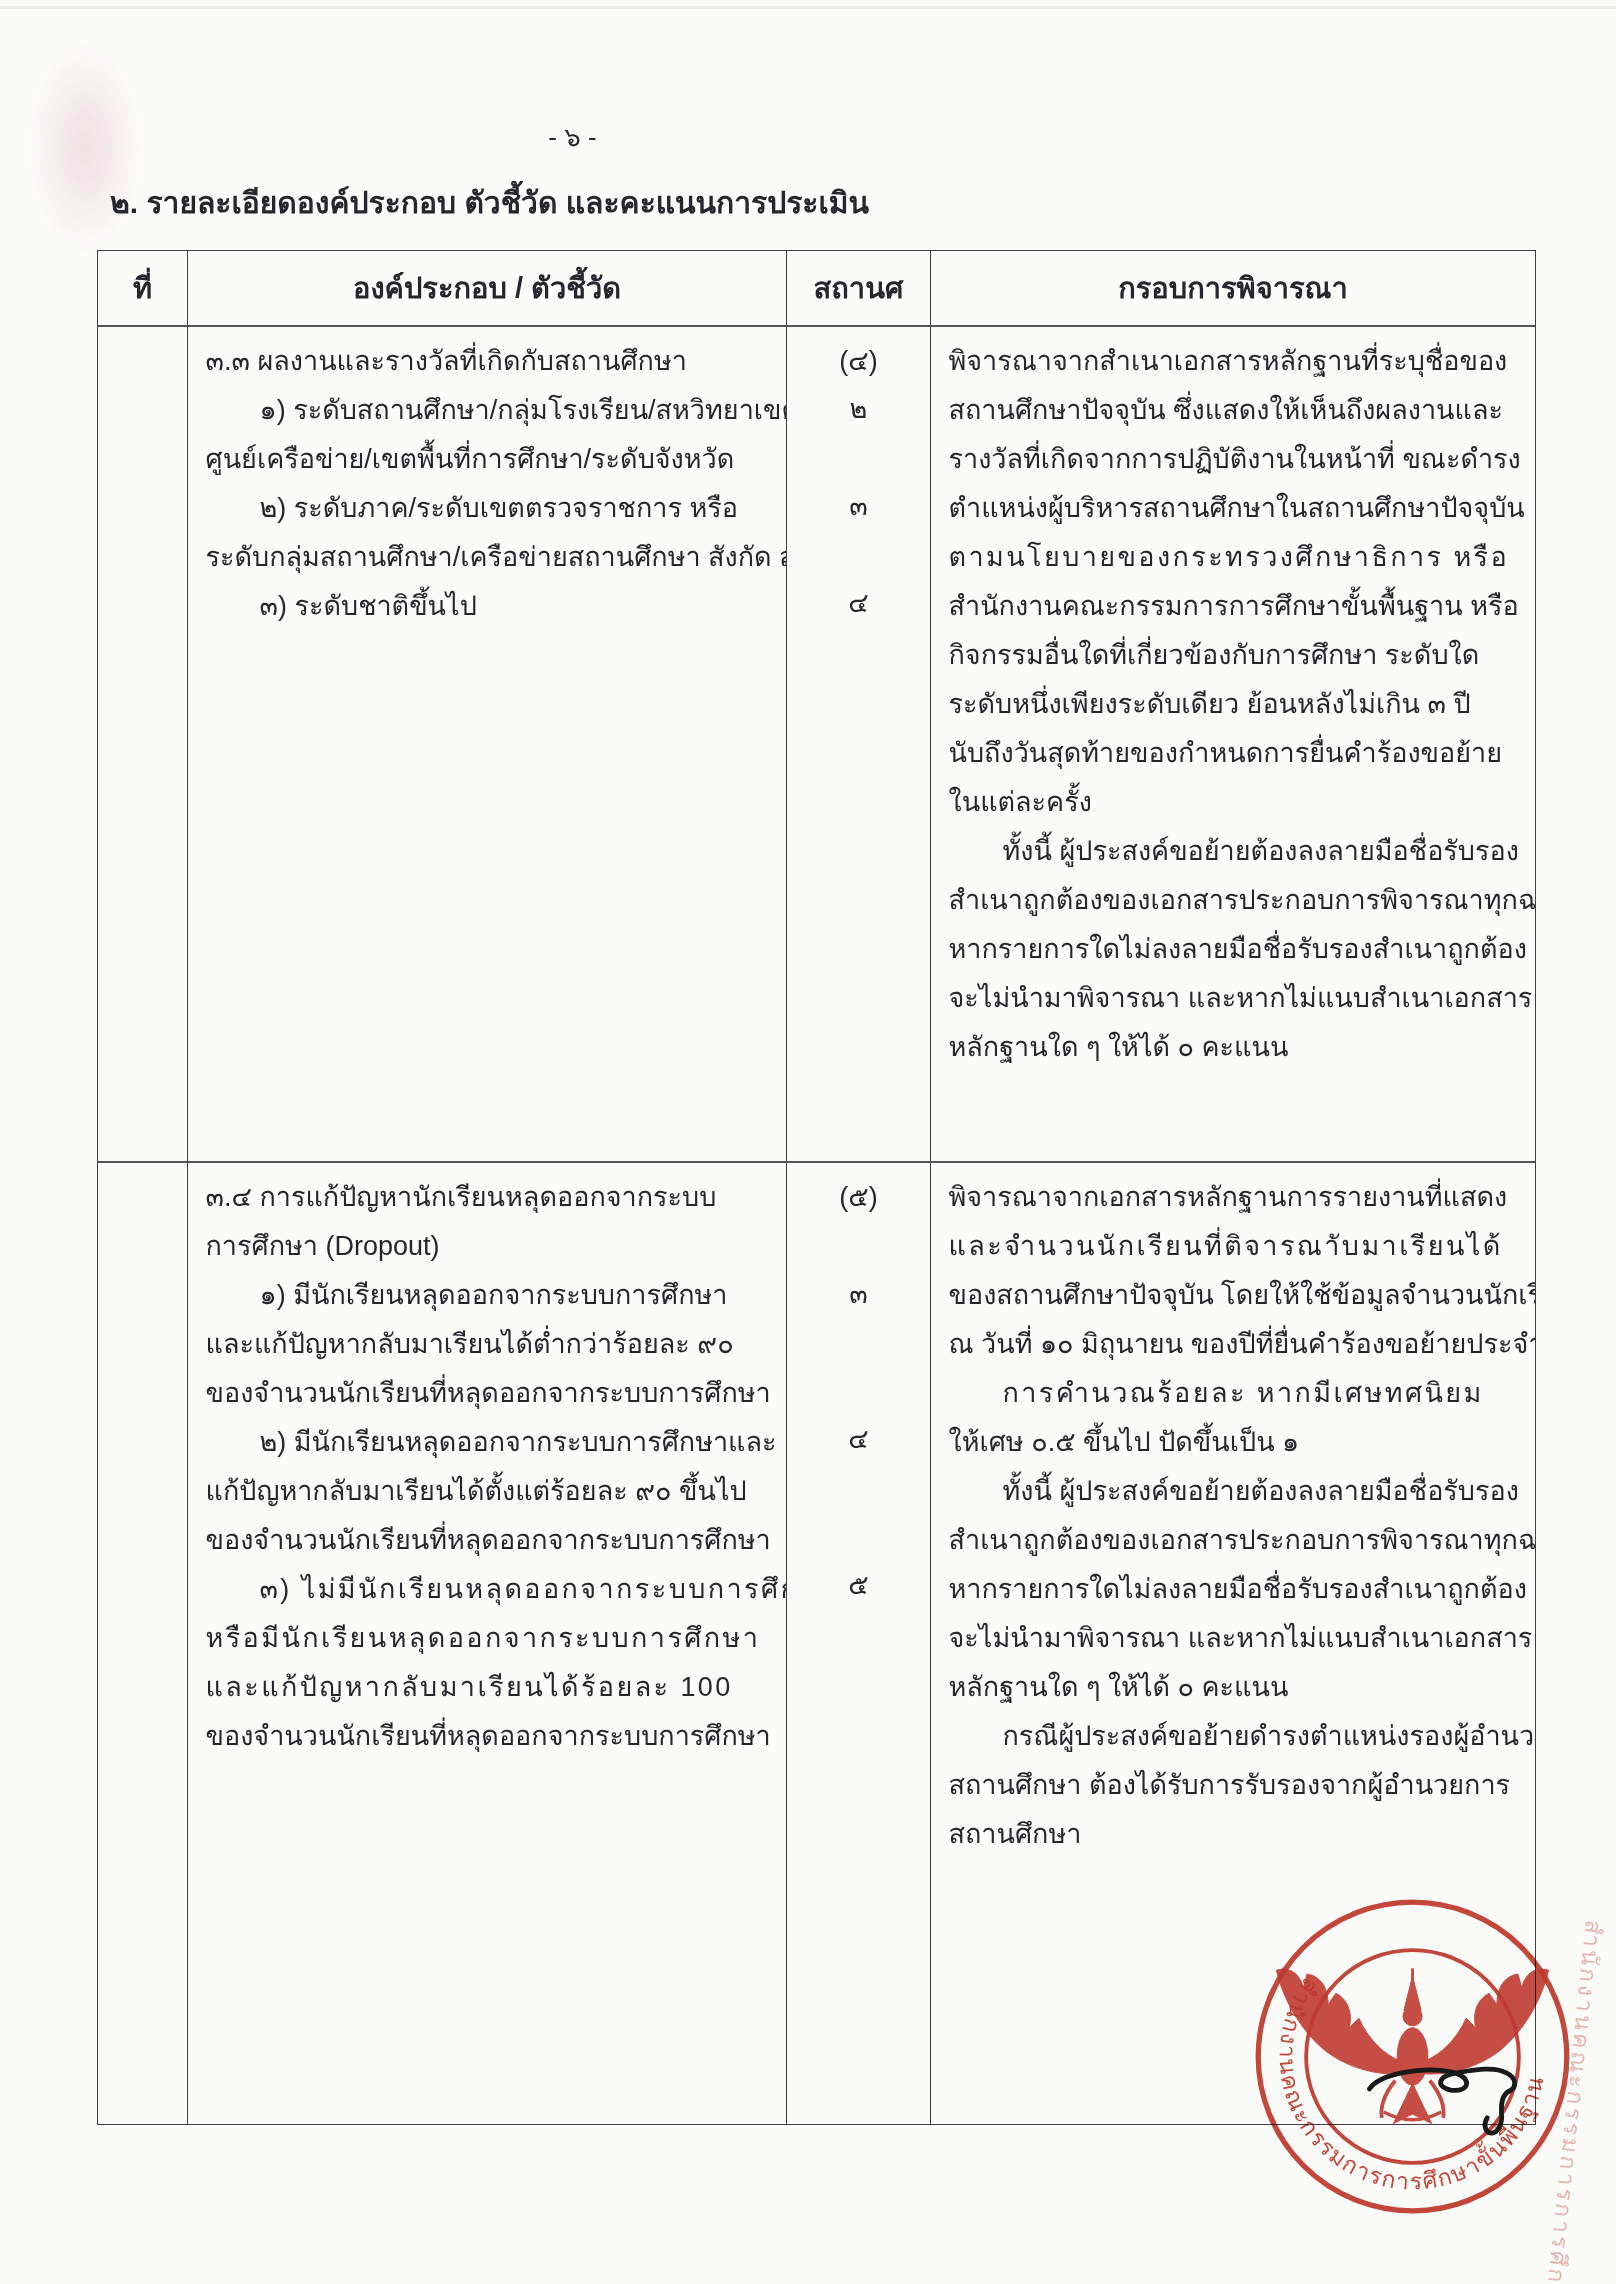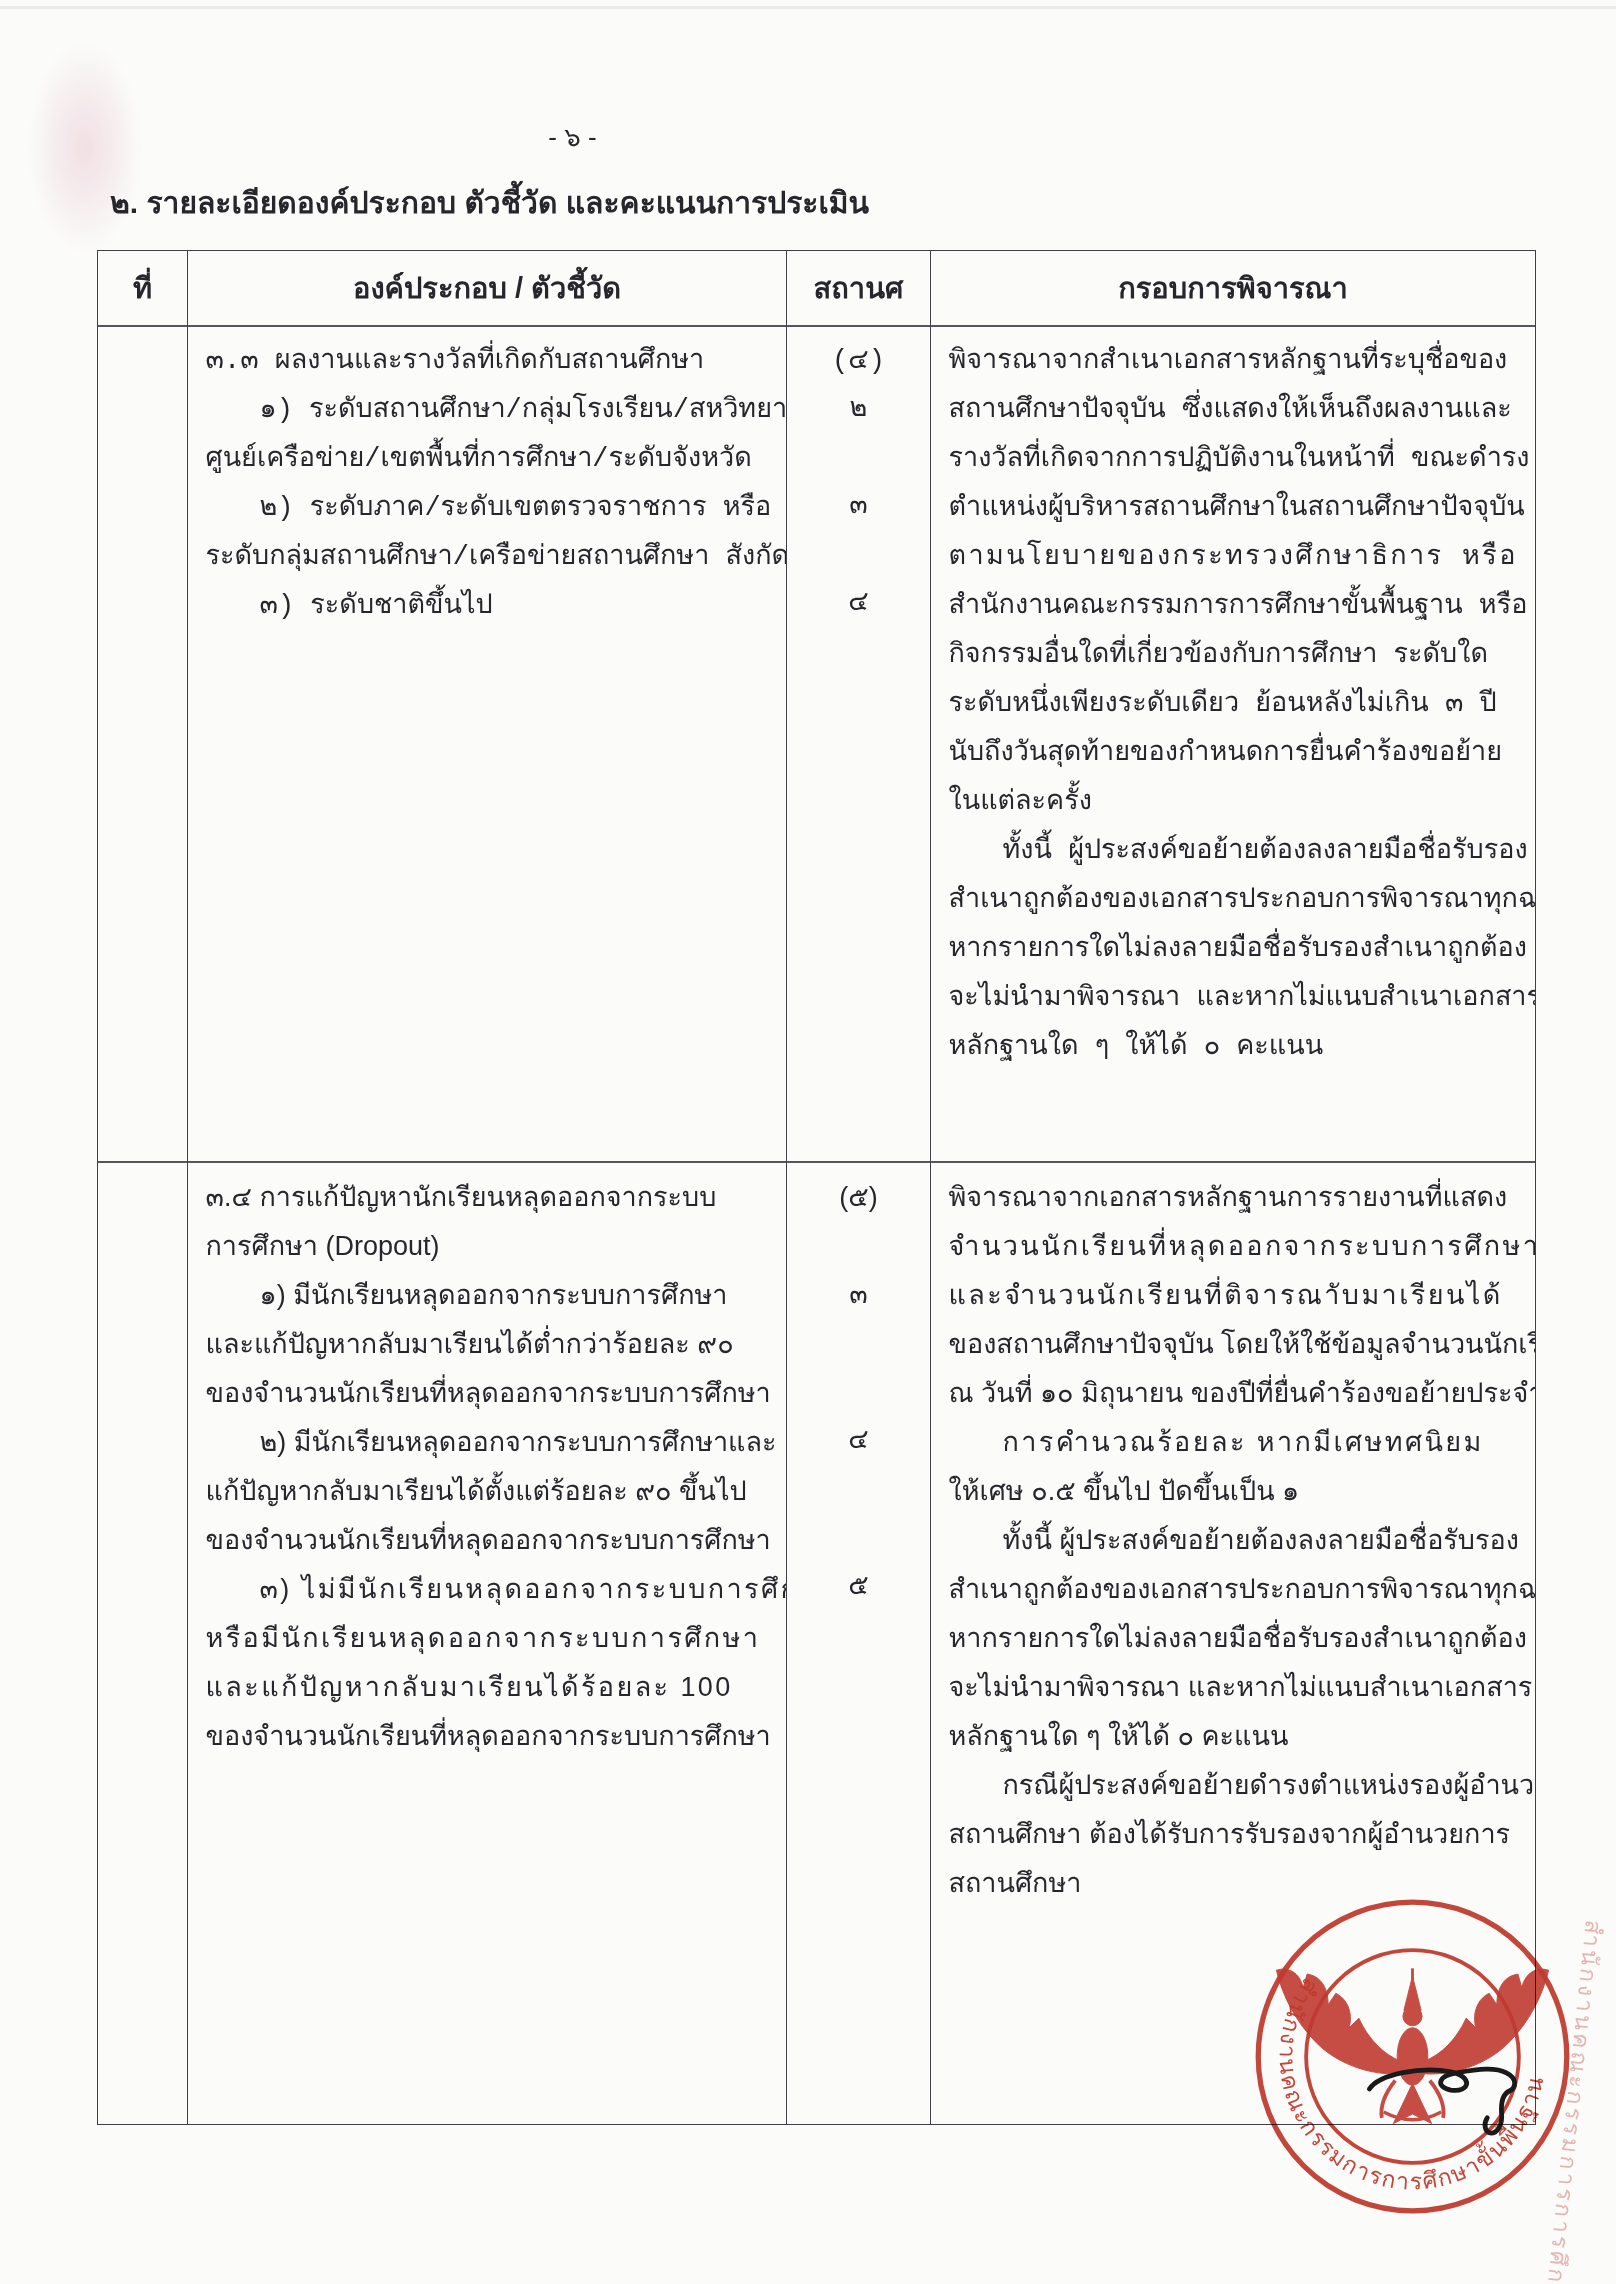--- a/index.html
+++ b/index.html
@@ -24,21 +24,21 @@
     display:grid;
     grid-template-columns:90px 599px 144px 1fr;
     grid-template-rows:76px 836px 1fr;
   }
   .cell { position:relative; box-sizing:border-box; border-right:1.9px solid #3f3f45; overflow:hidden; }
   .cell.last-col { border-right:none; }
   .header-cell {
     display:flex; align-items:center; justify-content:center;
     font-weight:bold; font-size:29px; border-bottom:2.9px double #55555c;
   }
-  .body-cell { border-bottom:2.9px double #55555c;font-family:Liberation Mono, monospace; }
+  .body-cell { border-bottom:2.9px double #55555c; }
   .row-last { border-bottom:none; }
 
   .text-col { padding:9.7px 13.6px 0 17.5px; }
   .tline { font-size:27px; line-height:49px; height:49px; white-space:nowrap; }
   .tline.indent { padding-left:54px; }
   .tline.spread { letter-spacing:2.4px; }
 
   .score-col .score-item {
     position:absolute; left:0; width:100%; text-align:center;
     font-size:27px; height:49px; line-height:49px;
@@ -119,21 +119,20 @@
         <div class="tline">ของจำนวนนักเรียนที่หลุดออกจากระบบการศึกษา</div>
       </div>
     <div class="cell row-last score-col">
         <div class="score-item" style="top: 9.7px;">(๕)</div>
         <div class="score-item" style="top: 107px;">๓</div>
         <div class="score-item" style="top: 252px;">๔</div>
         <div class="score-item" style="top: 398px;">๕</div>
       </div>
     <div class="cell row-last text-col last-col">
         <div class="tline">พิจารณาจากเอกสารหลักฐานการรายงานที่แสดง</div>
-        <div class="tline spread">จำนวนนักเรียนที่หลุดออกจากระบบการศึกษา</div>
         <div class="tline spread">และจำนวนนักเรียนที่ติจารณาับมาเรียนได้</div>
         <div class="tline">ของสถานศึกษาปัจจุบัน โดยให้ใช้ข้อมูลจำนวนนักเรียน</div>
         <div class="tline">ณ วันที่ ๑๐ มิถุนายน ของปีที่ยื่นคำร้องขอย้ายประจำปี</div>
         <div class="tline indent spread">การคำนวณร้อยละ หากมีเศษทศนิยม</div>
         <div class="tline">ให้เศษ ๐.๕ ขึ้นไป ปัดขึ้นเป็น ๑</div>
         <div class="tline indent">ทั้งนี้ ผู้ประสงค์ขอย้ายต้องลงลายมือชื่อรับรอง</div>
         <div class="tline">สำเนาถูกต้องของเอกสารประกอบการพิจารณาทุกฉบับ</div>
         <div class="tline">หากรายการใดไม่ลงลายมือชื่อรับรองสำเนาถูกต้อง</div>
         <div class="tline">จะไม่นำมาพิจารณา และหากไม่แนบสำเนาเอกสาร</div>
         <div class="tline">หลักฐานใด ๆ ให้ได้ ๐ คะแนน</div>

